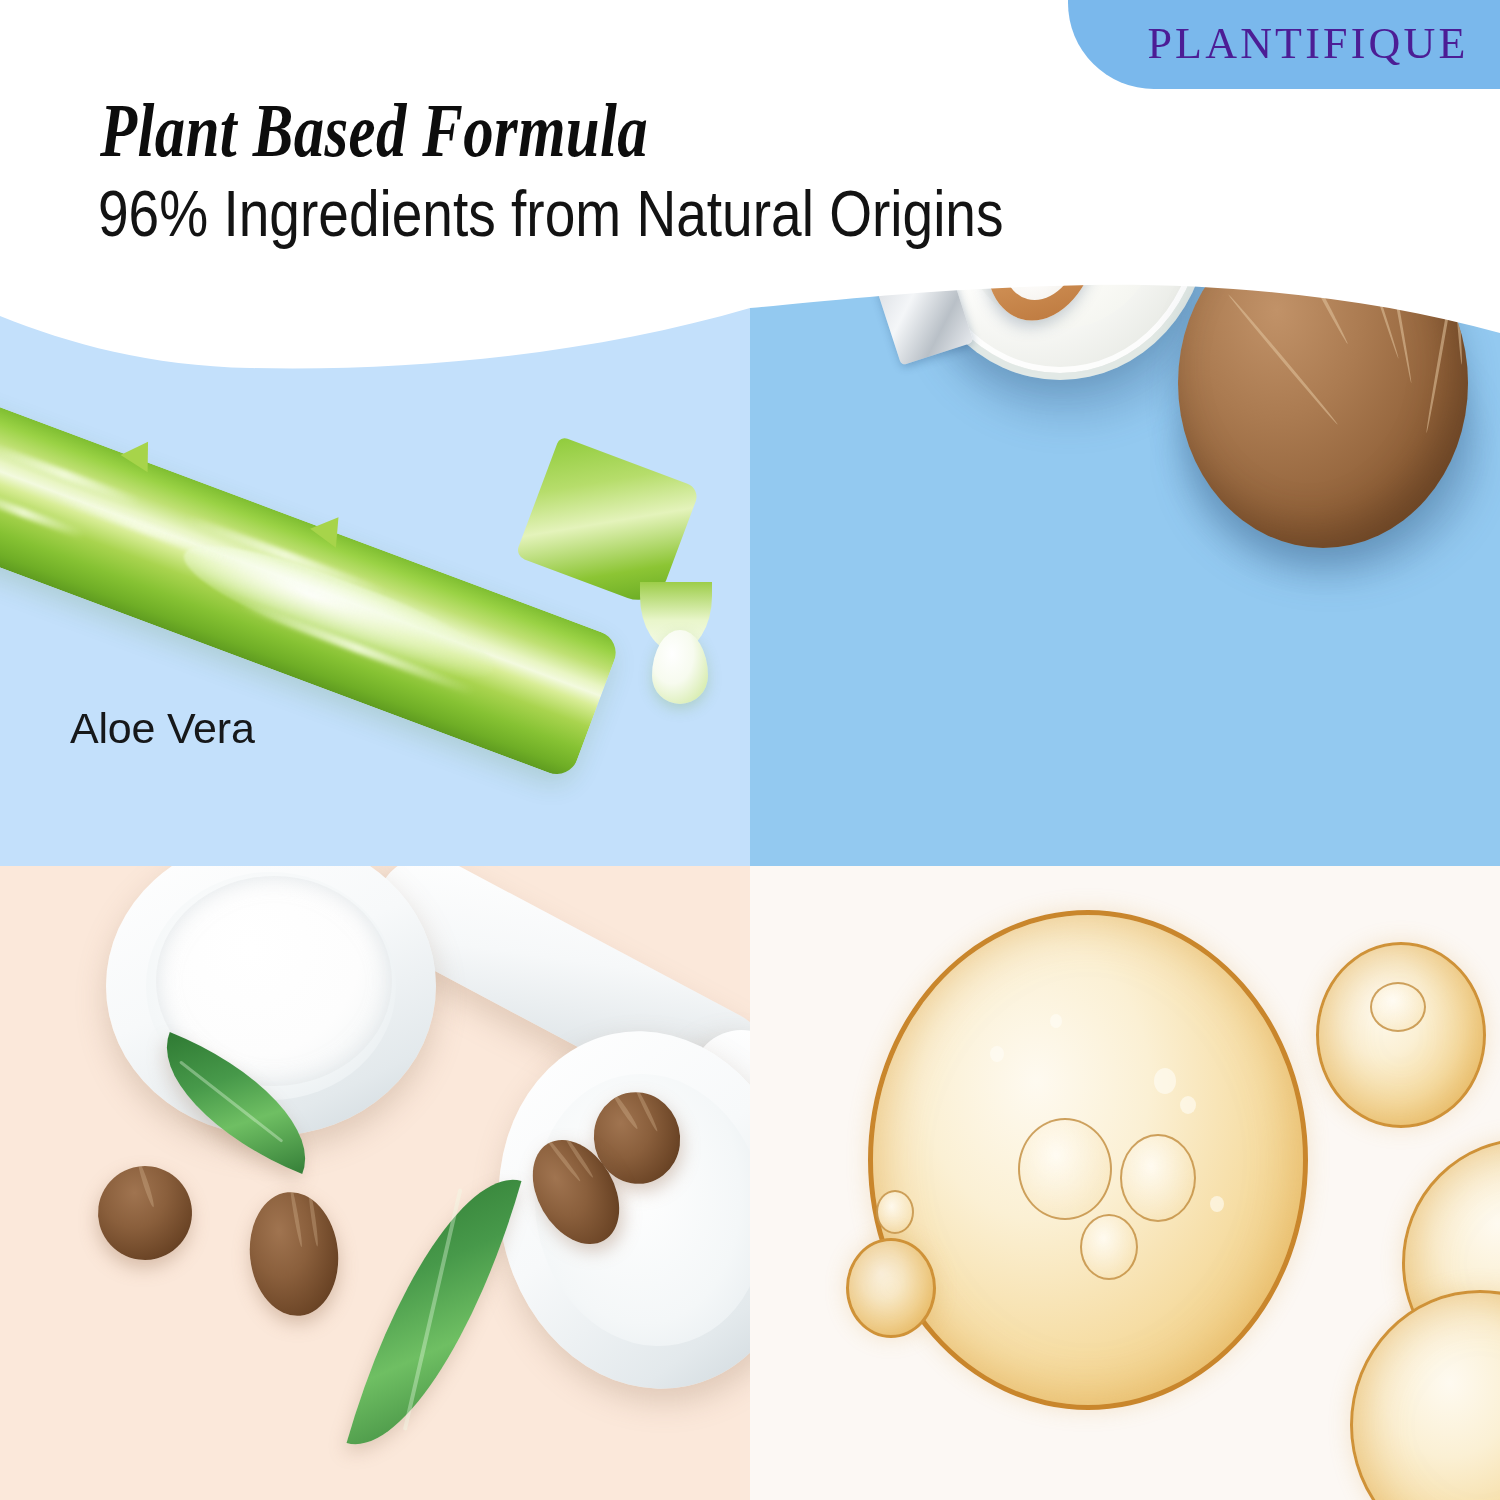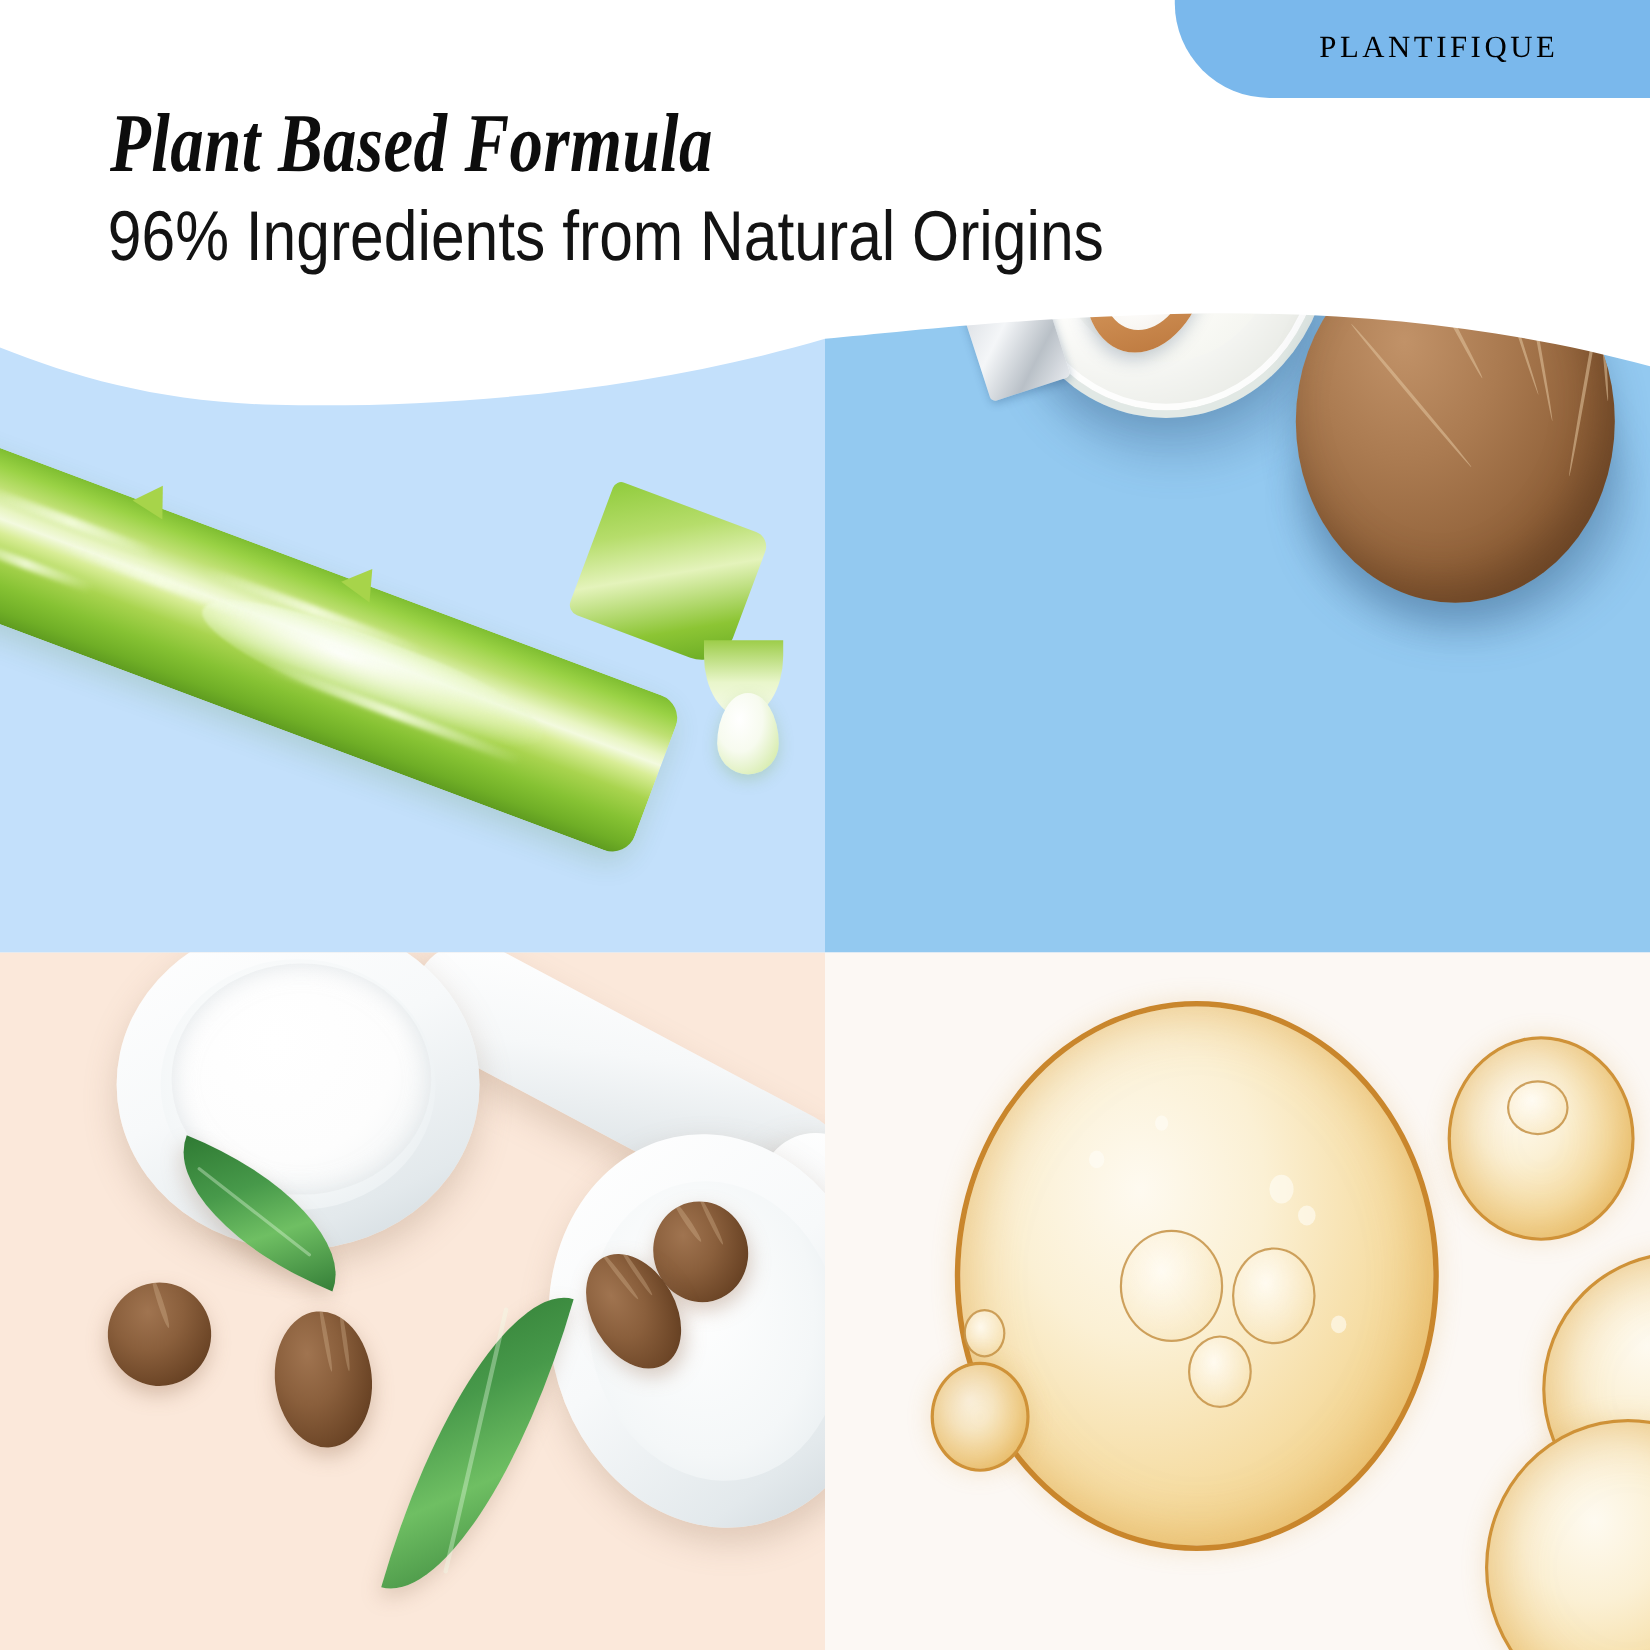--- a/index.html
+++ b/index.html
@@ -33,23 +33,23 @@
   
   .brand-badge {
     position:absolute; right:0; top:0;
     width:432px; height:89px;
     background:#7ab8ec;
     border-bottom-left-radius:86px;
     display:flex; align-items:center; justify-content:center;
     padding-left:48px;
   }
   .brand-text {
-    color:#000000;
+    color:#4c1d95;
     font-family:"Liberation Serif", serif;
-    font-size:28px;
+    font-size:44px;
     font-weight:400;
     letter-spacing:3.2px;
     line-height:1;
     padding-bottom:2px;
   }
 
   
   .headline {
     position:absolute; left:100px; top:92px;
     font-family:"Liberation Serif", serif;
@@ -269,20 +269,21 @@
         <div class="aloe-stripe" style="left:330px; top:96px; width:250px;"></div>
         <div class="aloe-tooth" style="left:168px; top:-20px; transform:rotate(12deg);"></div>
         <div class="aloe-tooth" style="left:372px; top:-16px; transform:rotate(16deg);"></div>
       </div>
       <div class="aloe-tip"></div>
       <div class="aloe-drip"></div>
       <div class="aloe-drop"></div>
     </div>
 
     <div class="caption" id="cap-aloe">
+      <div class="cap-name">Aloe Vera</div>
     </div>
   </div>
 
   <div class="quad" id="q-coconut">
     <div class="coco-scene">
 
       <div class="coconut-half" style="left:-78px; top:18px; width:210px; height:205px;"></div>
 
       <div class="coconut-half" style="left:232px; top:-48px; width:140px; height:120px; background:radial-gradient(ellipse at 45% 60%, #a9794c 0%, #8a5b32 55%, #6a4323 100%);"></div>
 

